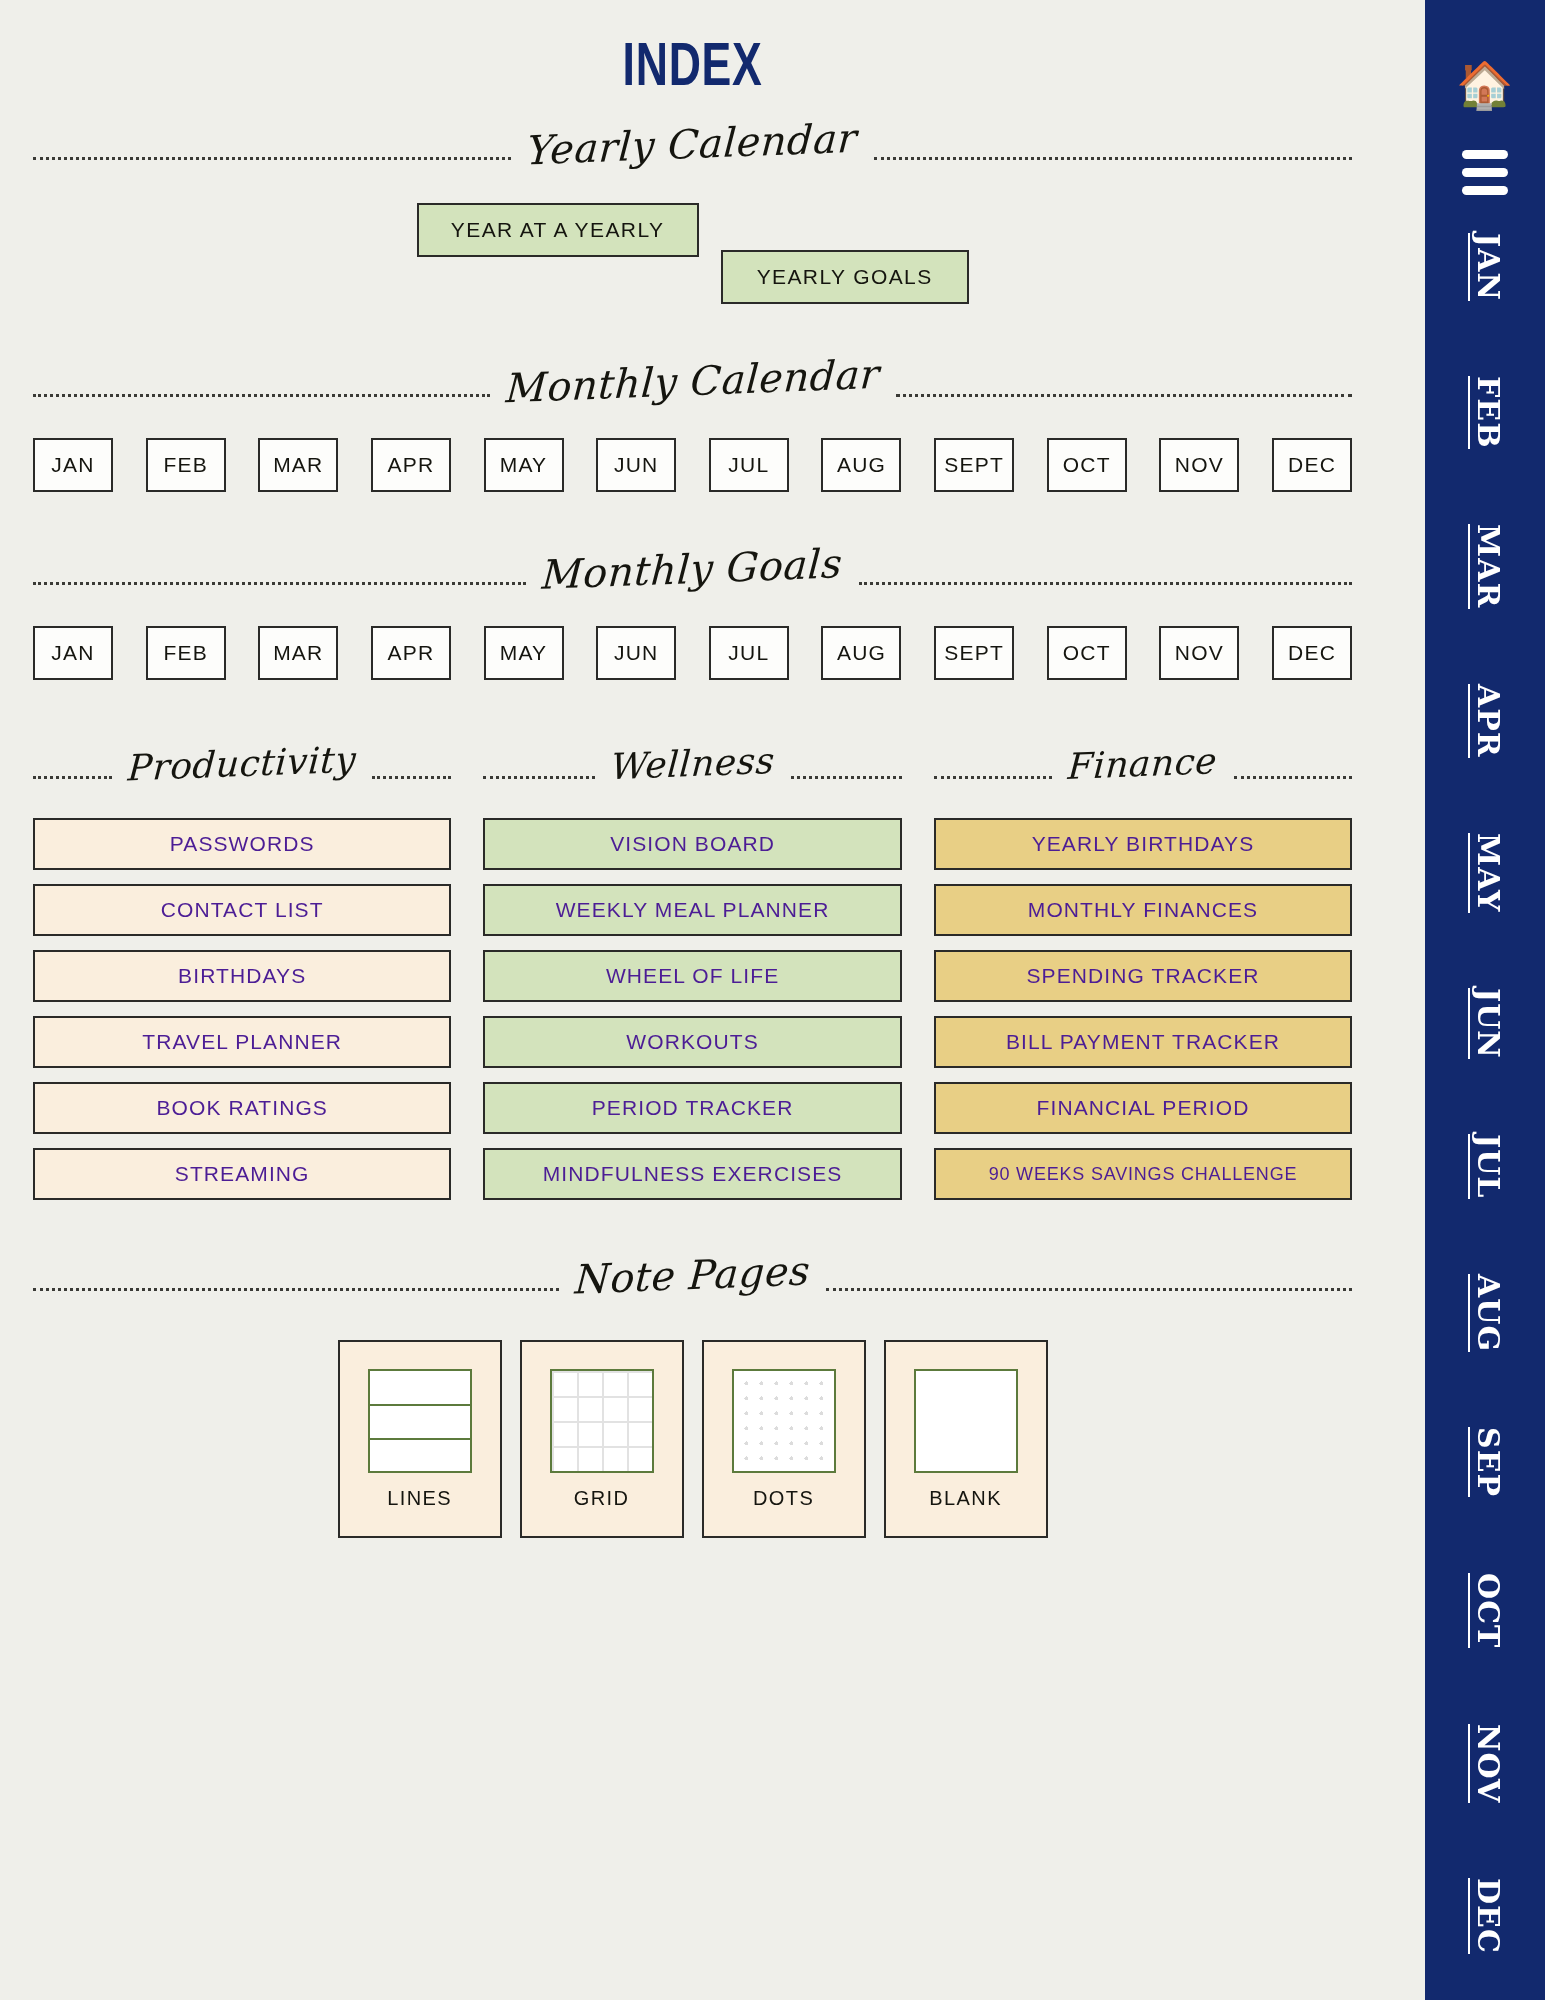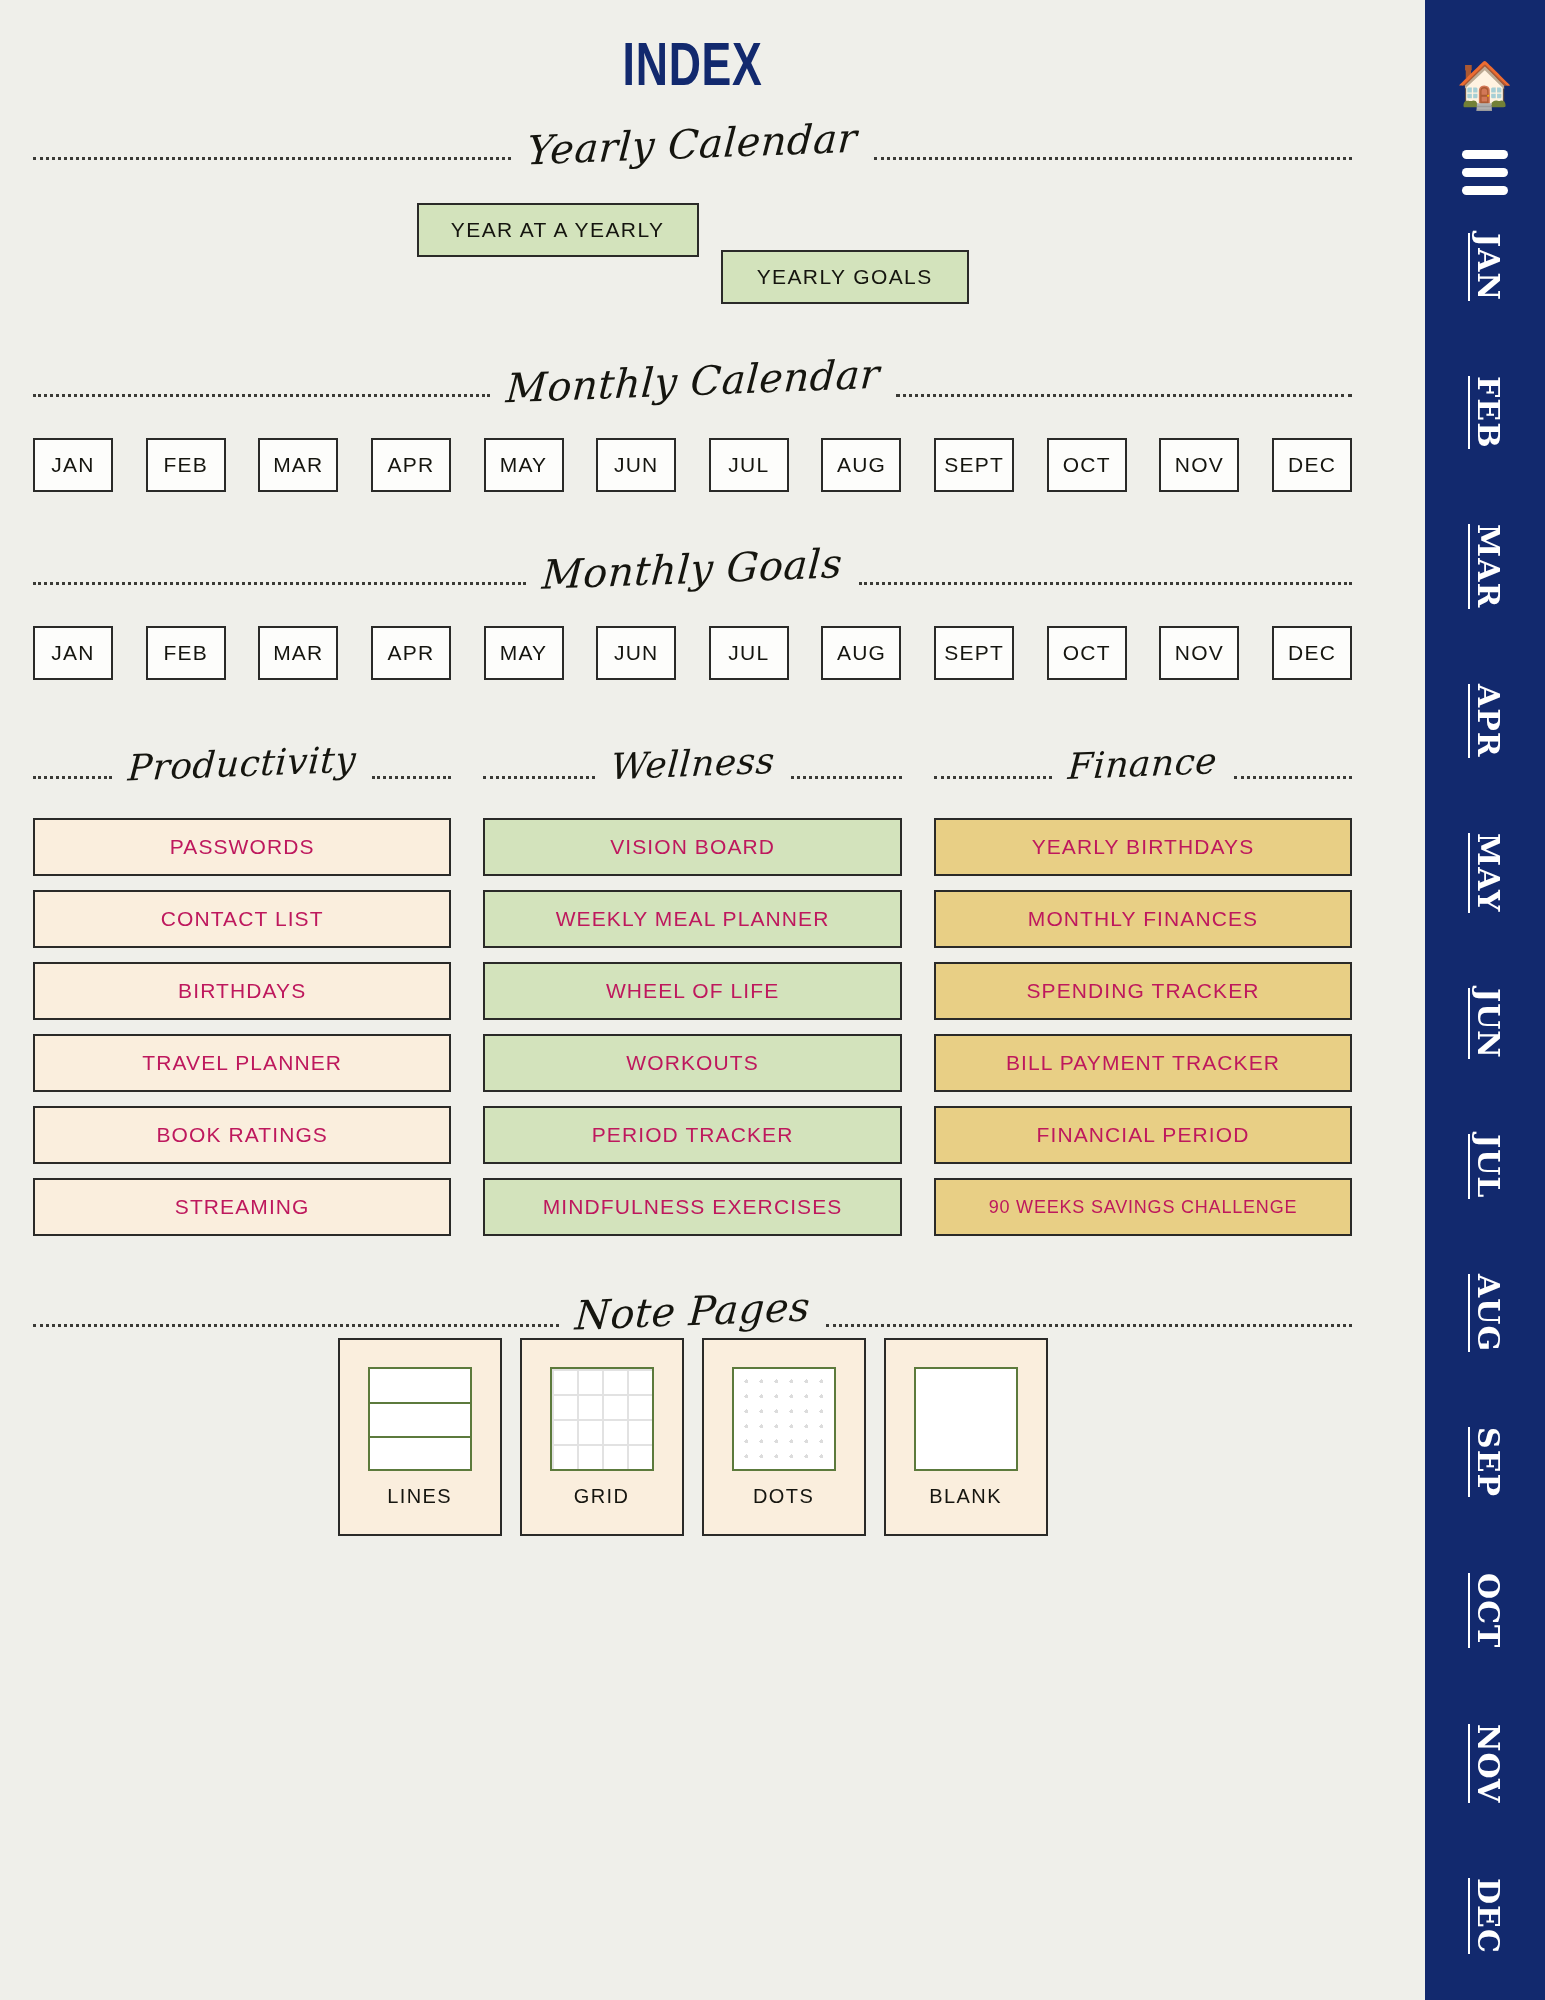--- a/index.html
+++ b/index.html
@@ -141,40 +141,41 @@
     border-top: 3px dotted #3a3a36;
   }
 
   .card-list {
     display: flex;
     flex-direction: column;
     gap: 14px;
     margin-top: 28px;
   }
   .card {
-    height: 58px;
+    height: 52px;
     border: 2px solid #2a2a28;
     display: flex;
     align-items: center;
     justify-content: center;
     font-size: 21px;
     letter-spacing: 1.1px;
-    color: #be185d;
+    color: #4c1d95;
     text-align: right;
   }
   .card.cream { background: #faeedd; }
   .card.green { background: #d3e3bc; }
   .card.gold  { background: #e8cf85; }
   .card.tiny  { font-size: 18px; letter-spacing: 0.8px; }
 
   
   .notes-row {
     display: flex;
     justify-content: center;
     gap: 18px;
+    margin-top: 38px;
   }
   .note-card {
     width: 164px;
     height: 198px;
     background: #faeedd;
     border: 2px solid #2a2a28;
     display: flex;
     flex-direction: column;
     align-items: center;
     justify-content: center;

